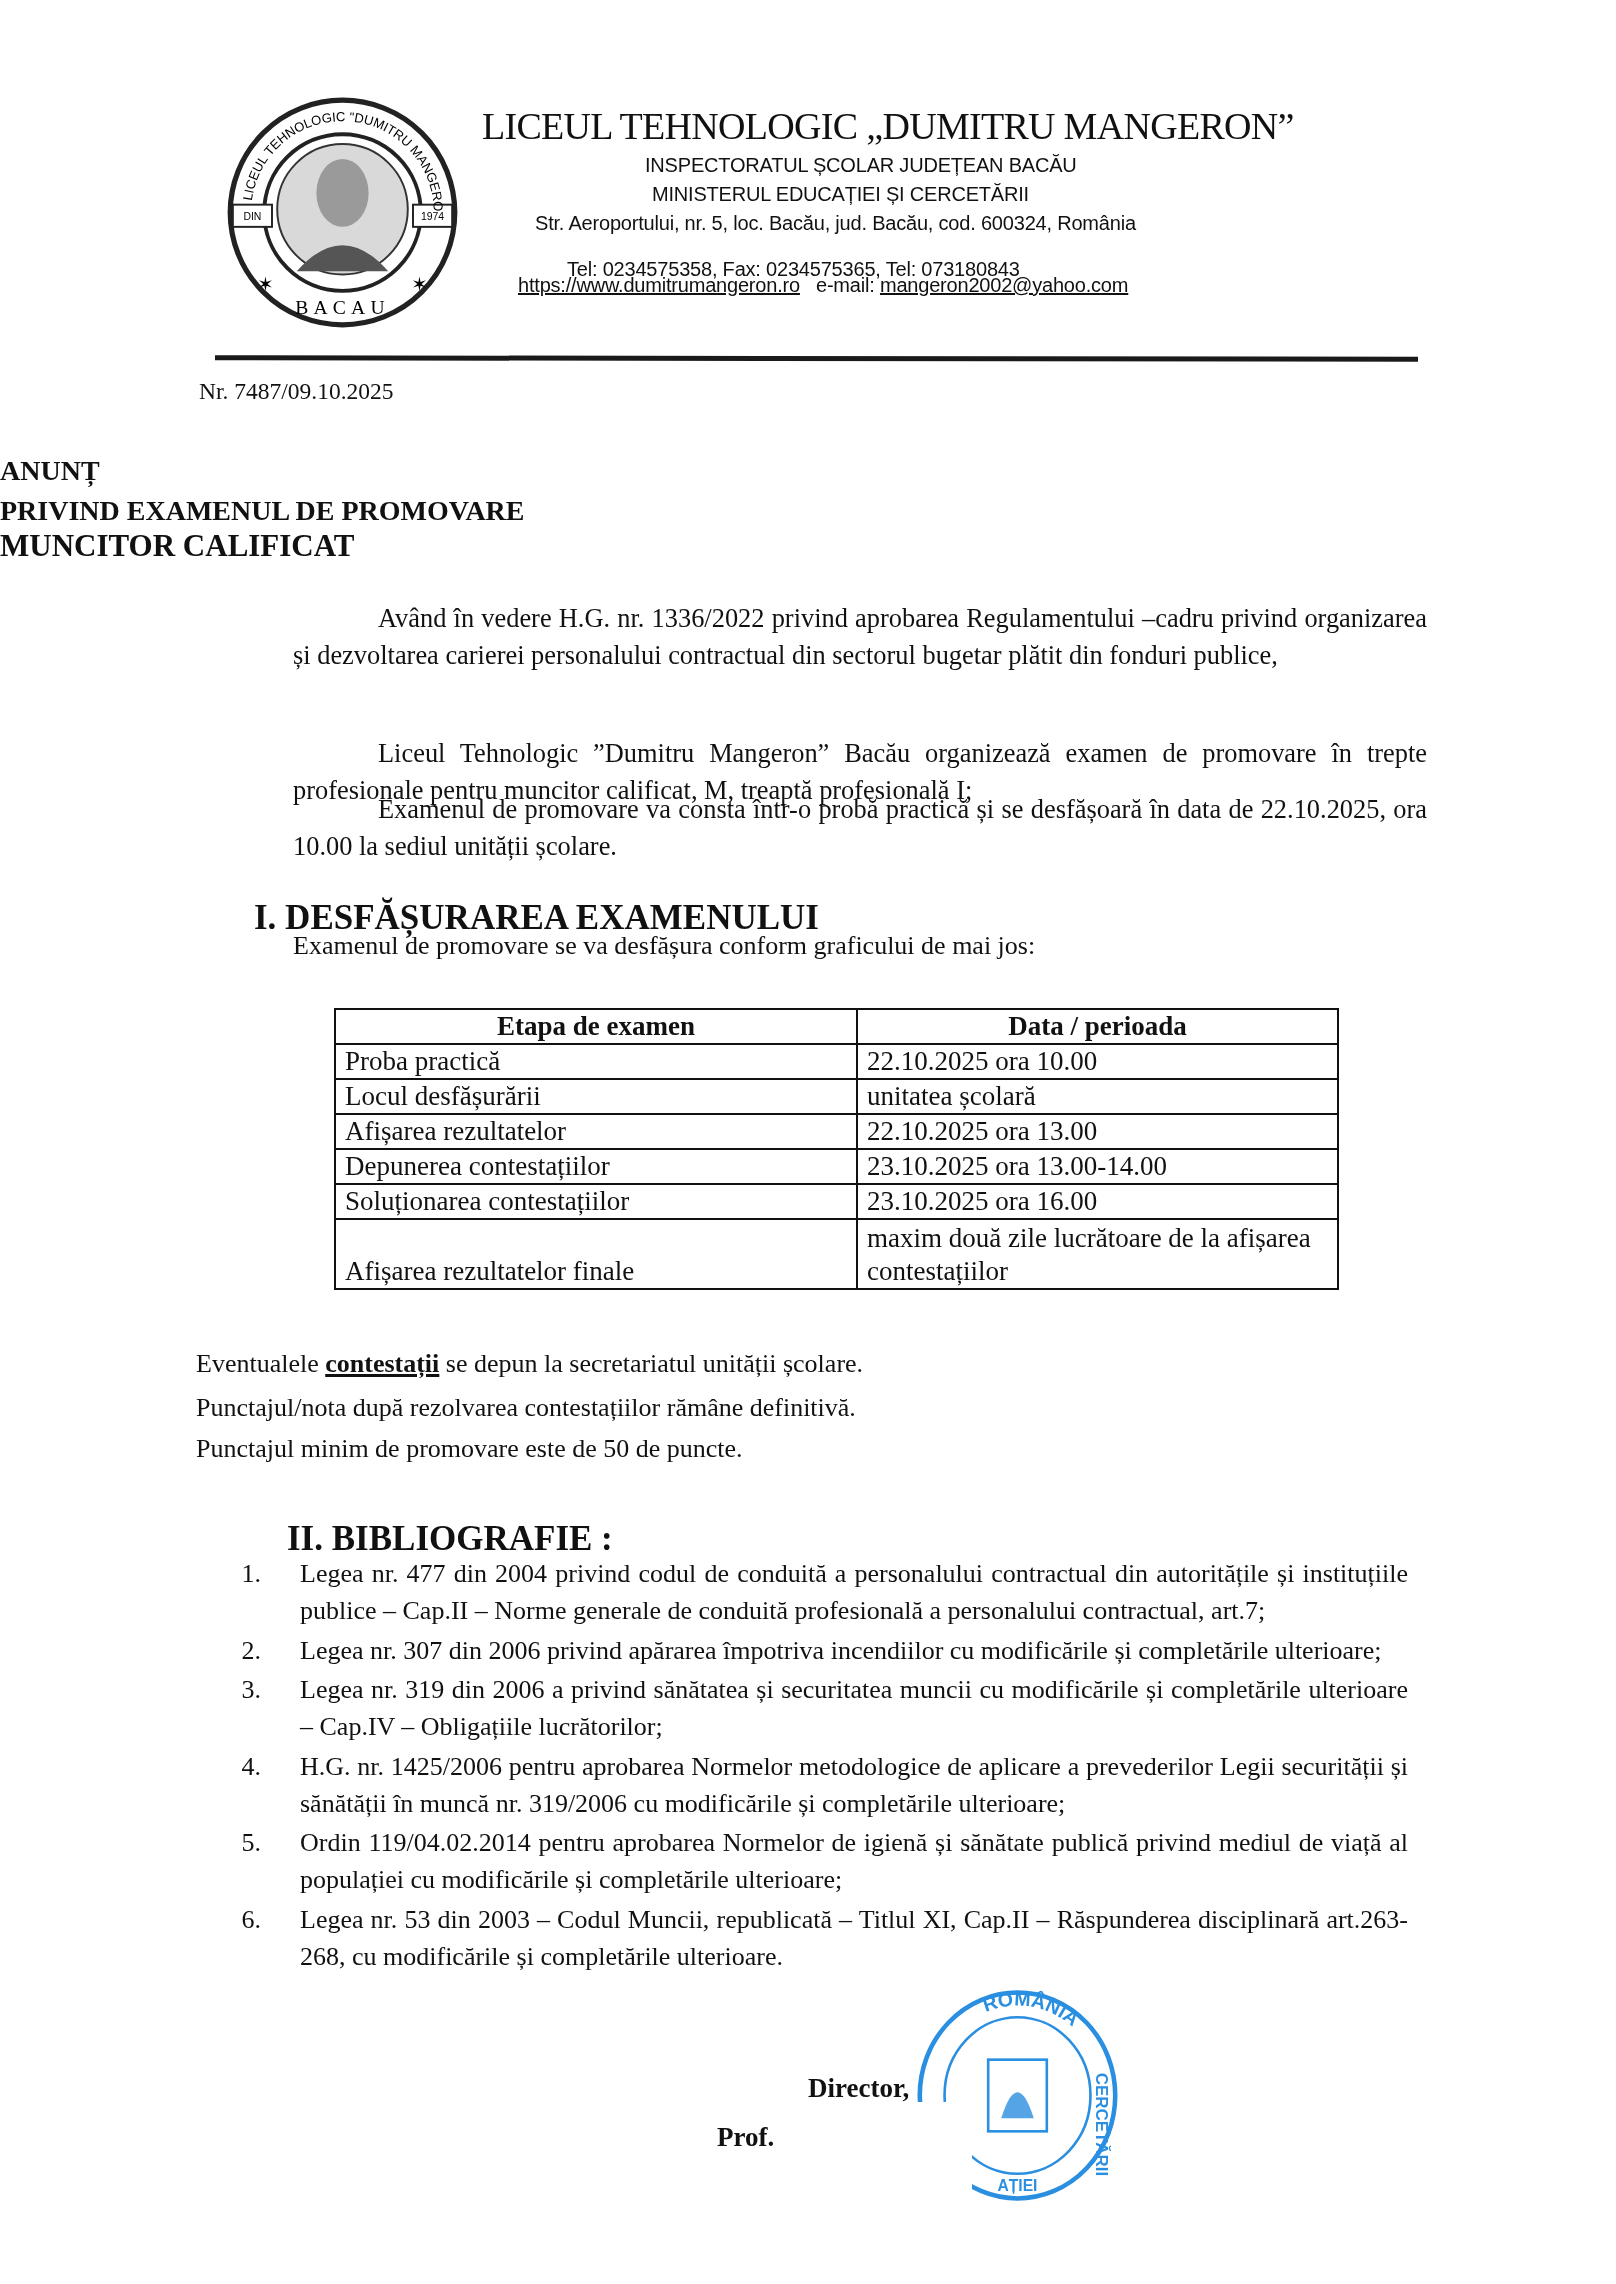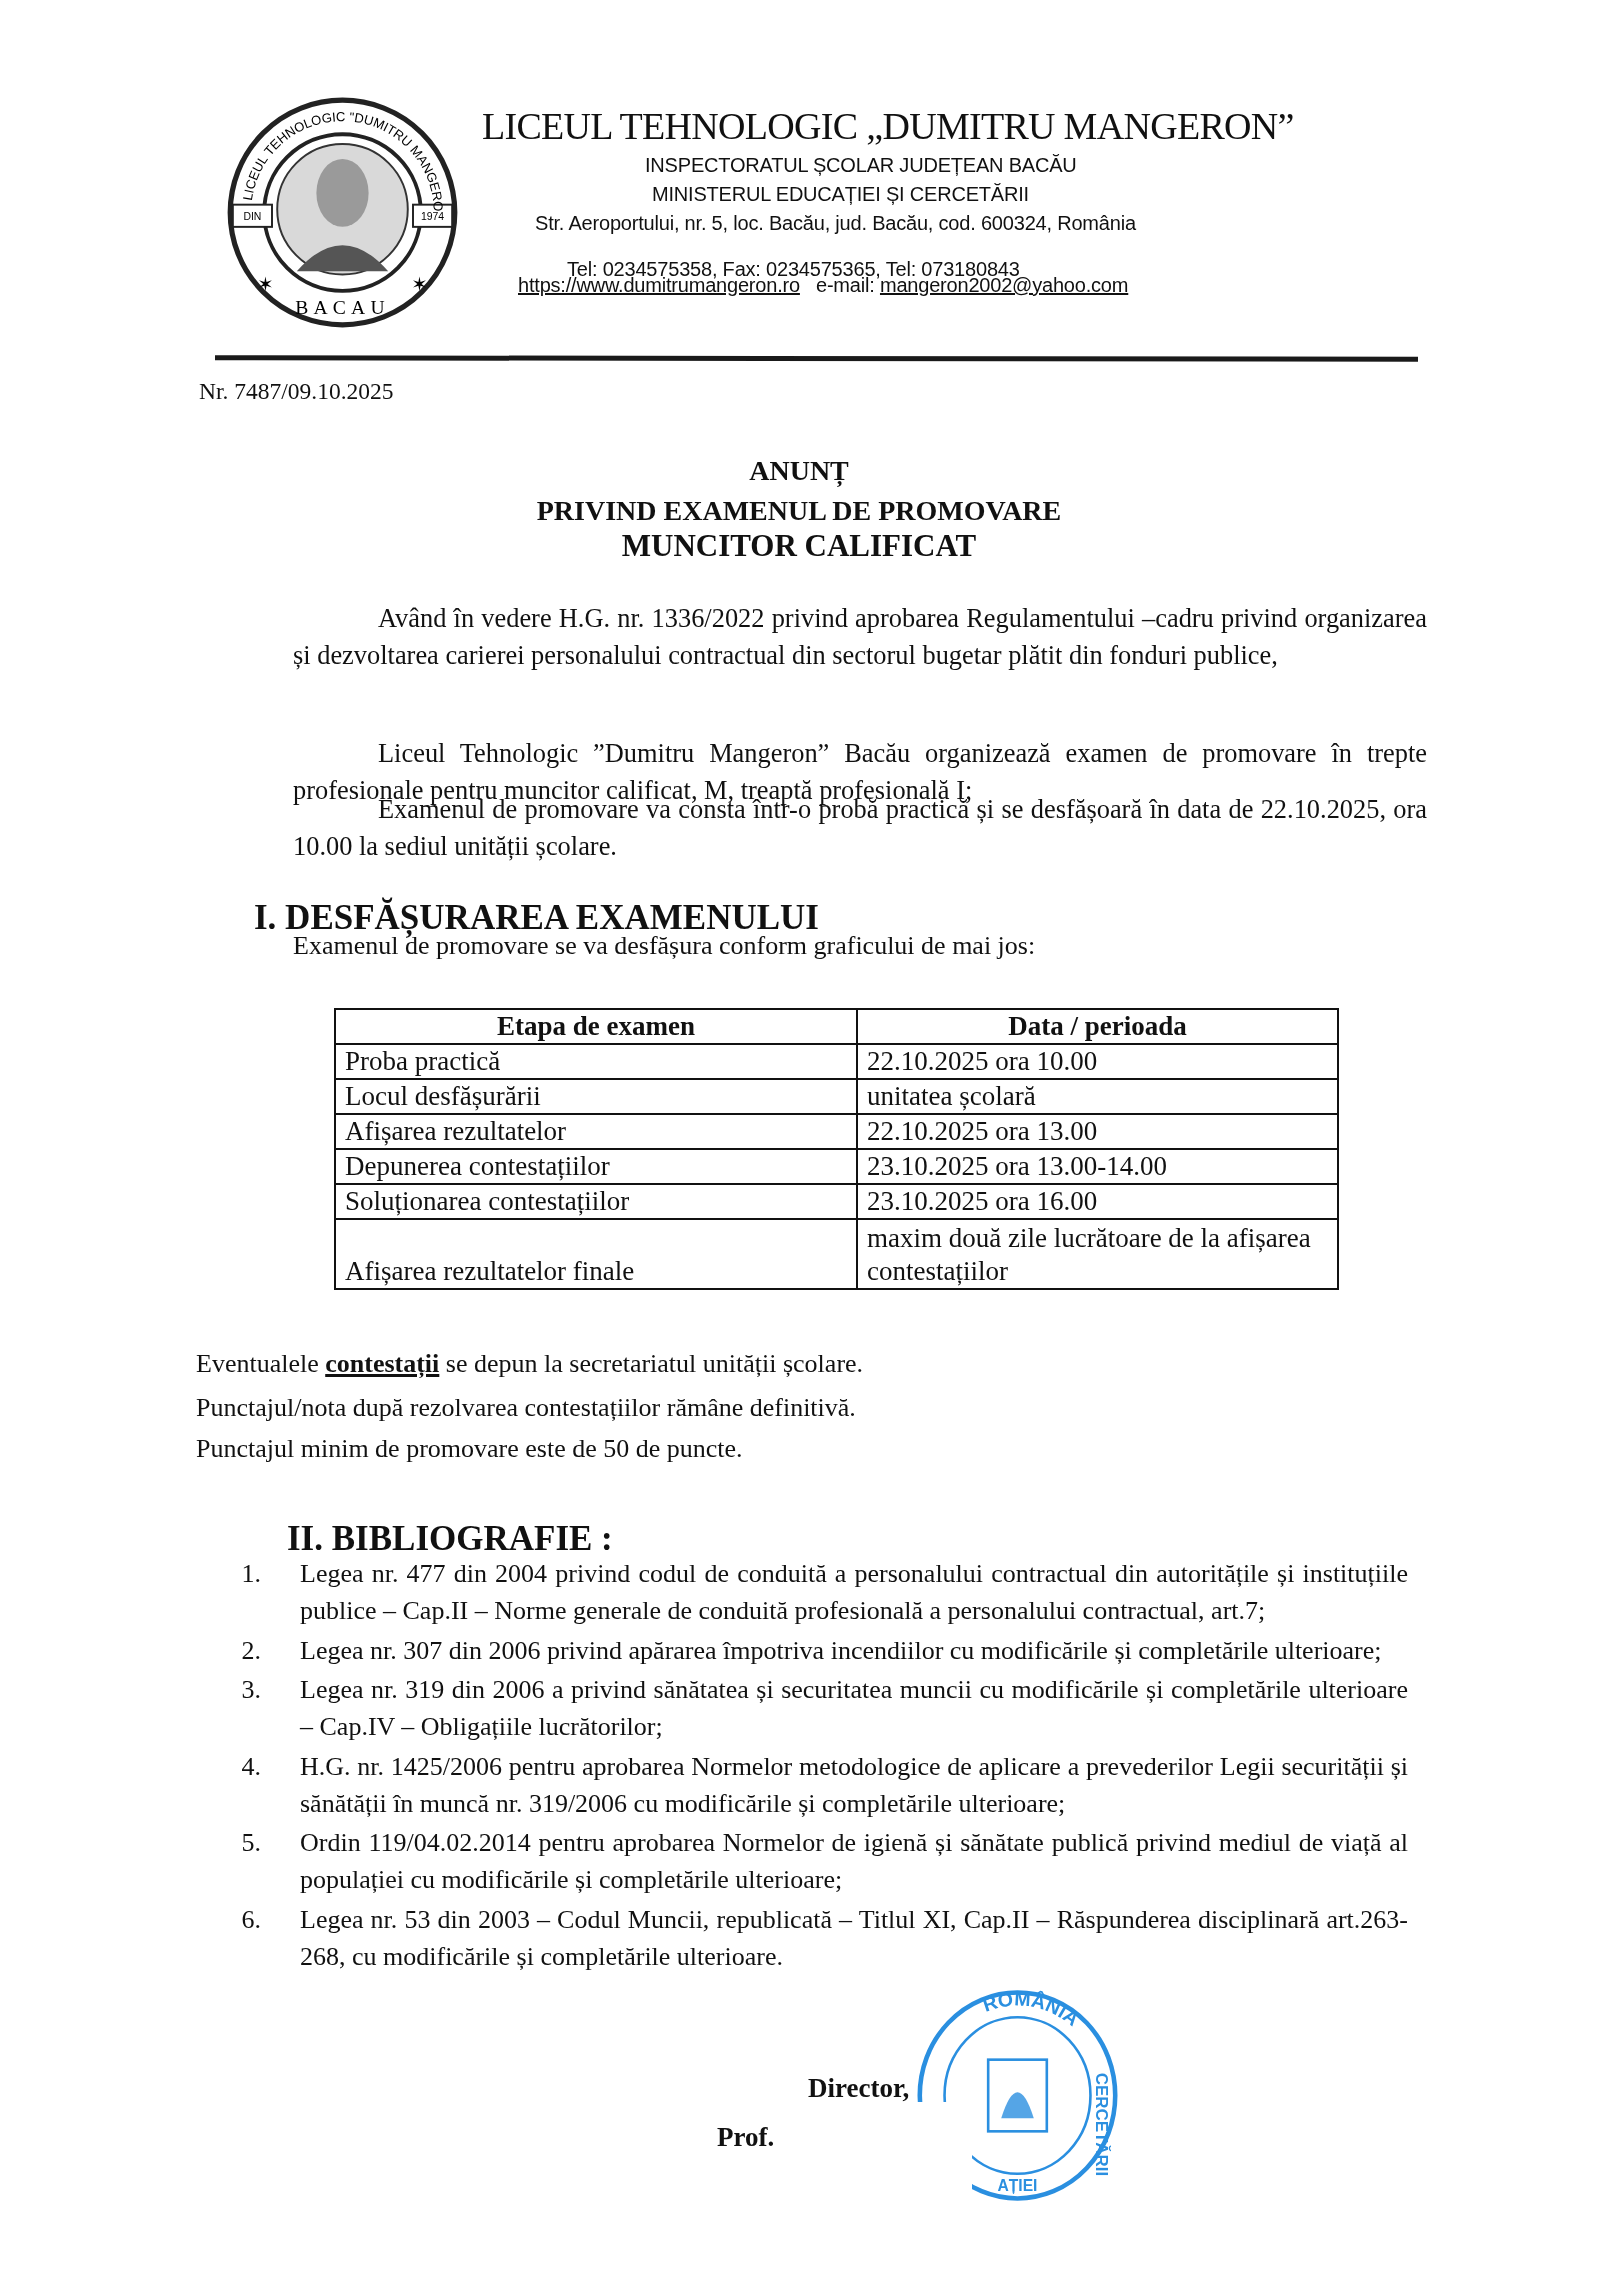--- a/index.html
+++ b/index.html
@@ -13,21 +13,21 @@
   .hl1 { left:645px; top:154px; }
   .hl2 { left:652px; top:183px; }
   .hl3 { left:535px; top:212px; }
   .hl4 { left:567px; top:258px; }
   .hl5 { left:518px; top:274px;text-align:right; }
   .hl5 span.u { text-decoration:underline; }
   .rule { left:215px; top:356px; width:1203px; height:4.6px; background:#1a1a1a; transform:rotate(0.07deg); }
 
   .docnr { left:199px; top:378px; font-size:23.5px; }
 
-  .title { left:0; width:1526px; text-align:center; font-weight:bold; font-size:28px;padding-left:36px; }
+  .title { left:0; width:1526px; text-align:left; font-weight:bold; font-size:28px; }
   .t1 { top:455px; }
   .t2 { top:495px; }
   .t3 { top:528px; font-size:31px; }
 
   .para { left:293px; width:1134px; font-size:26.4px; line-height:37px; text-align:justify; }
   .para p { margin:0; }
   .ind { text-indent:85px; }
   .p1 { top:600px; }
   .p2 { top:715px;margin-top:20px; }
   .p3 { top:791px; }

